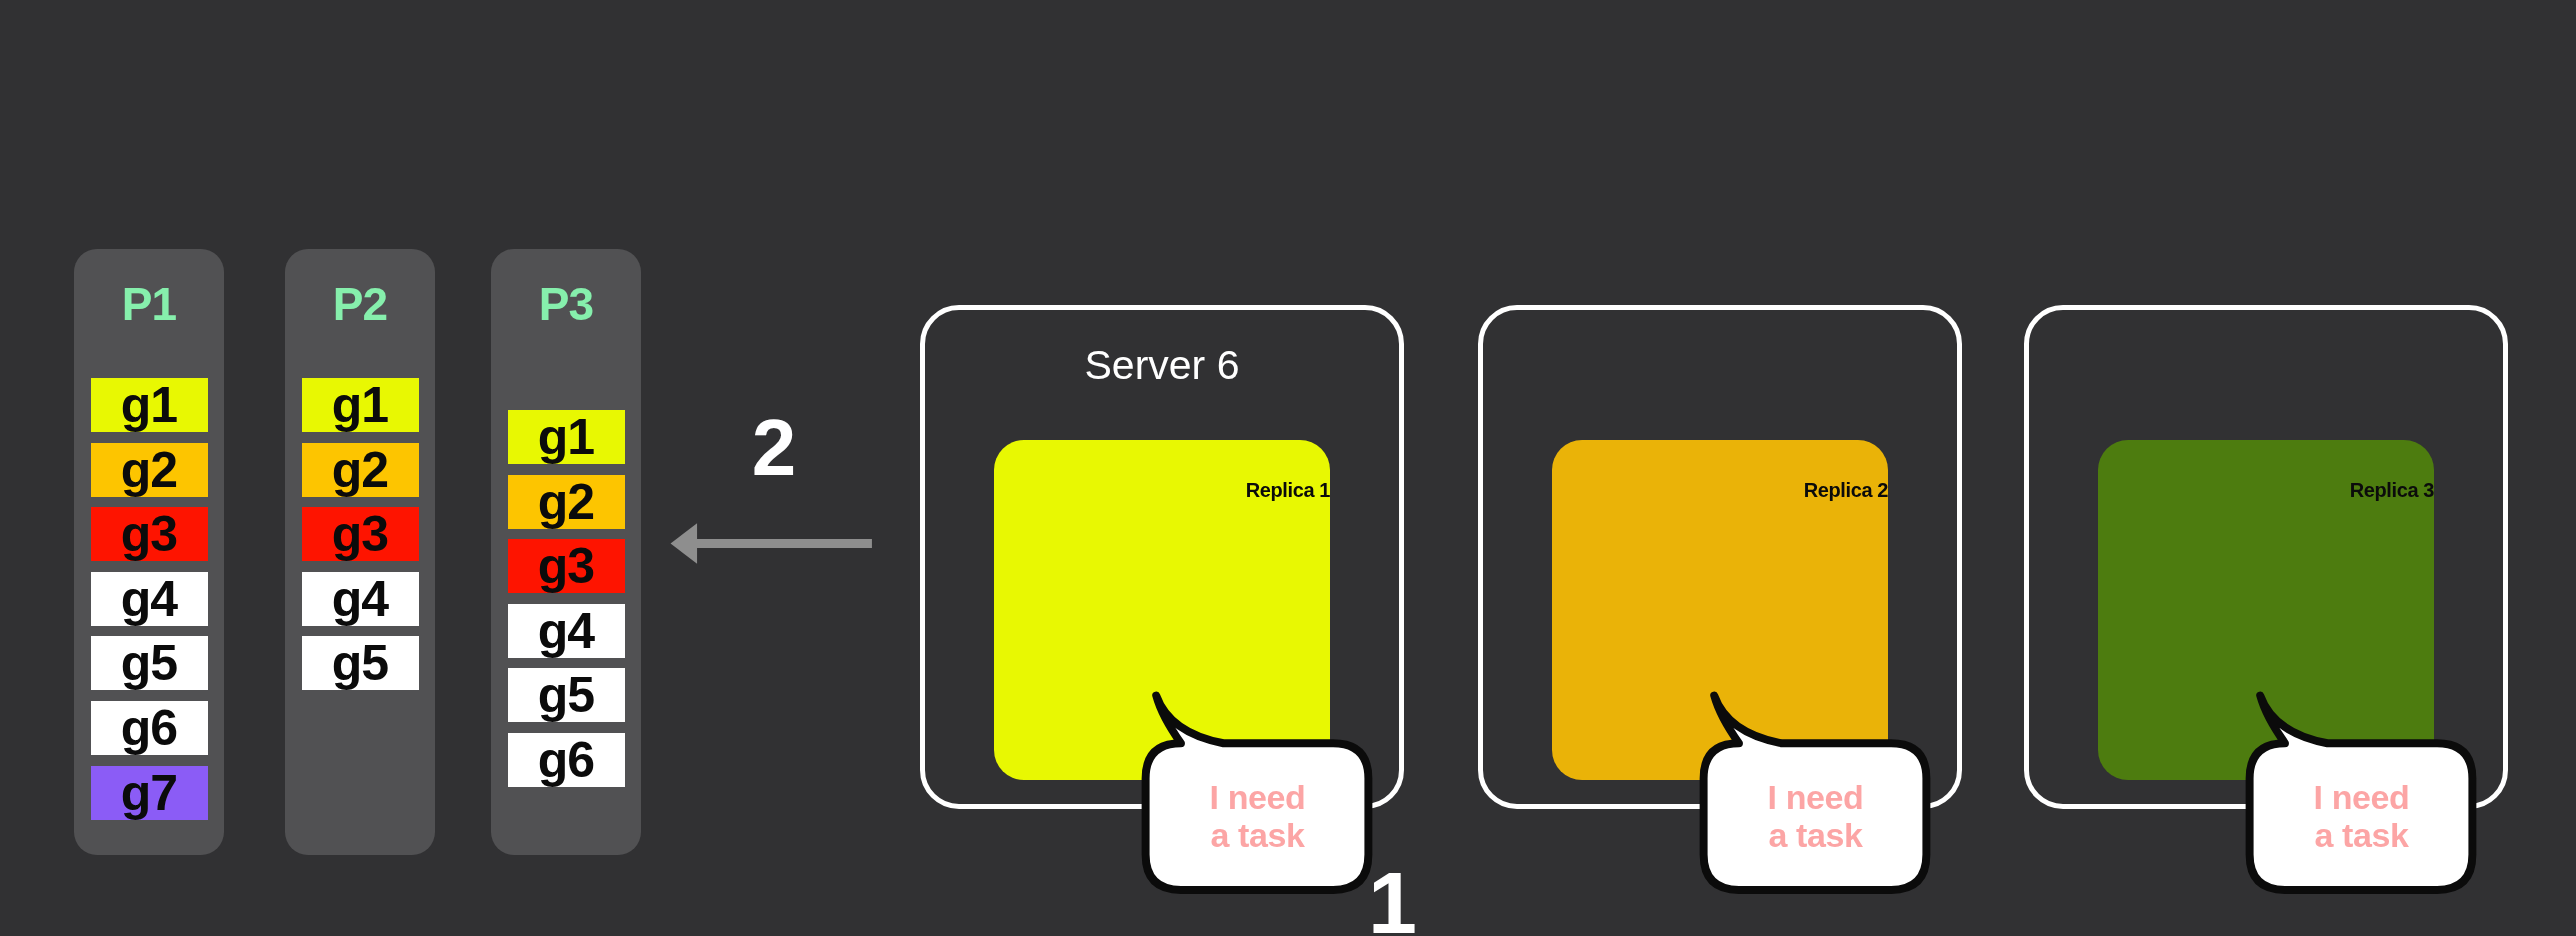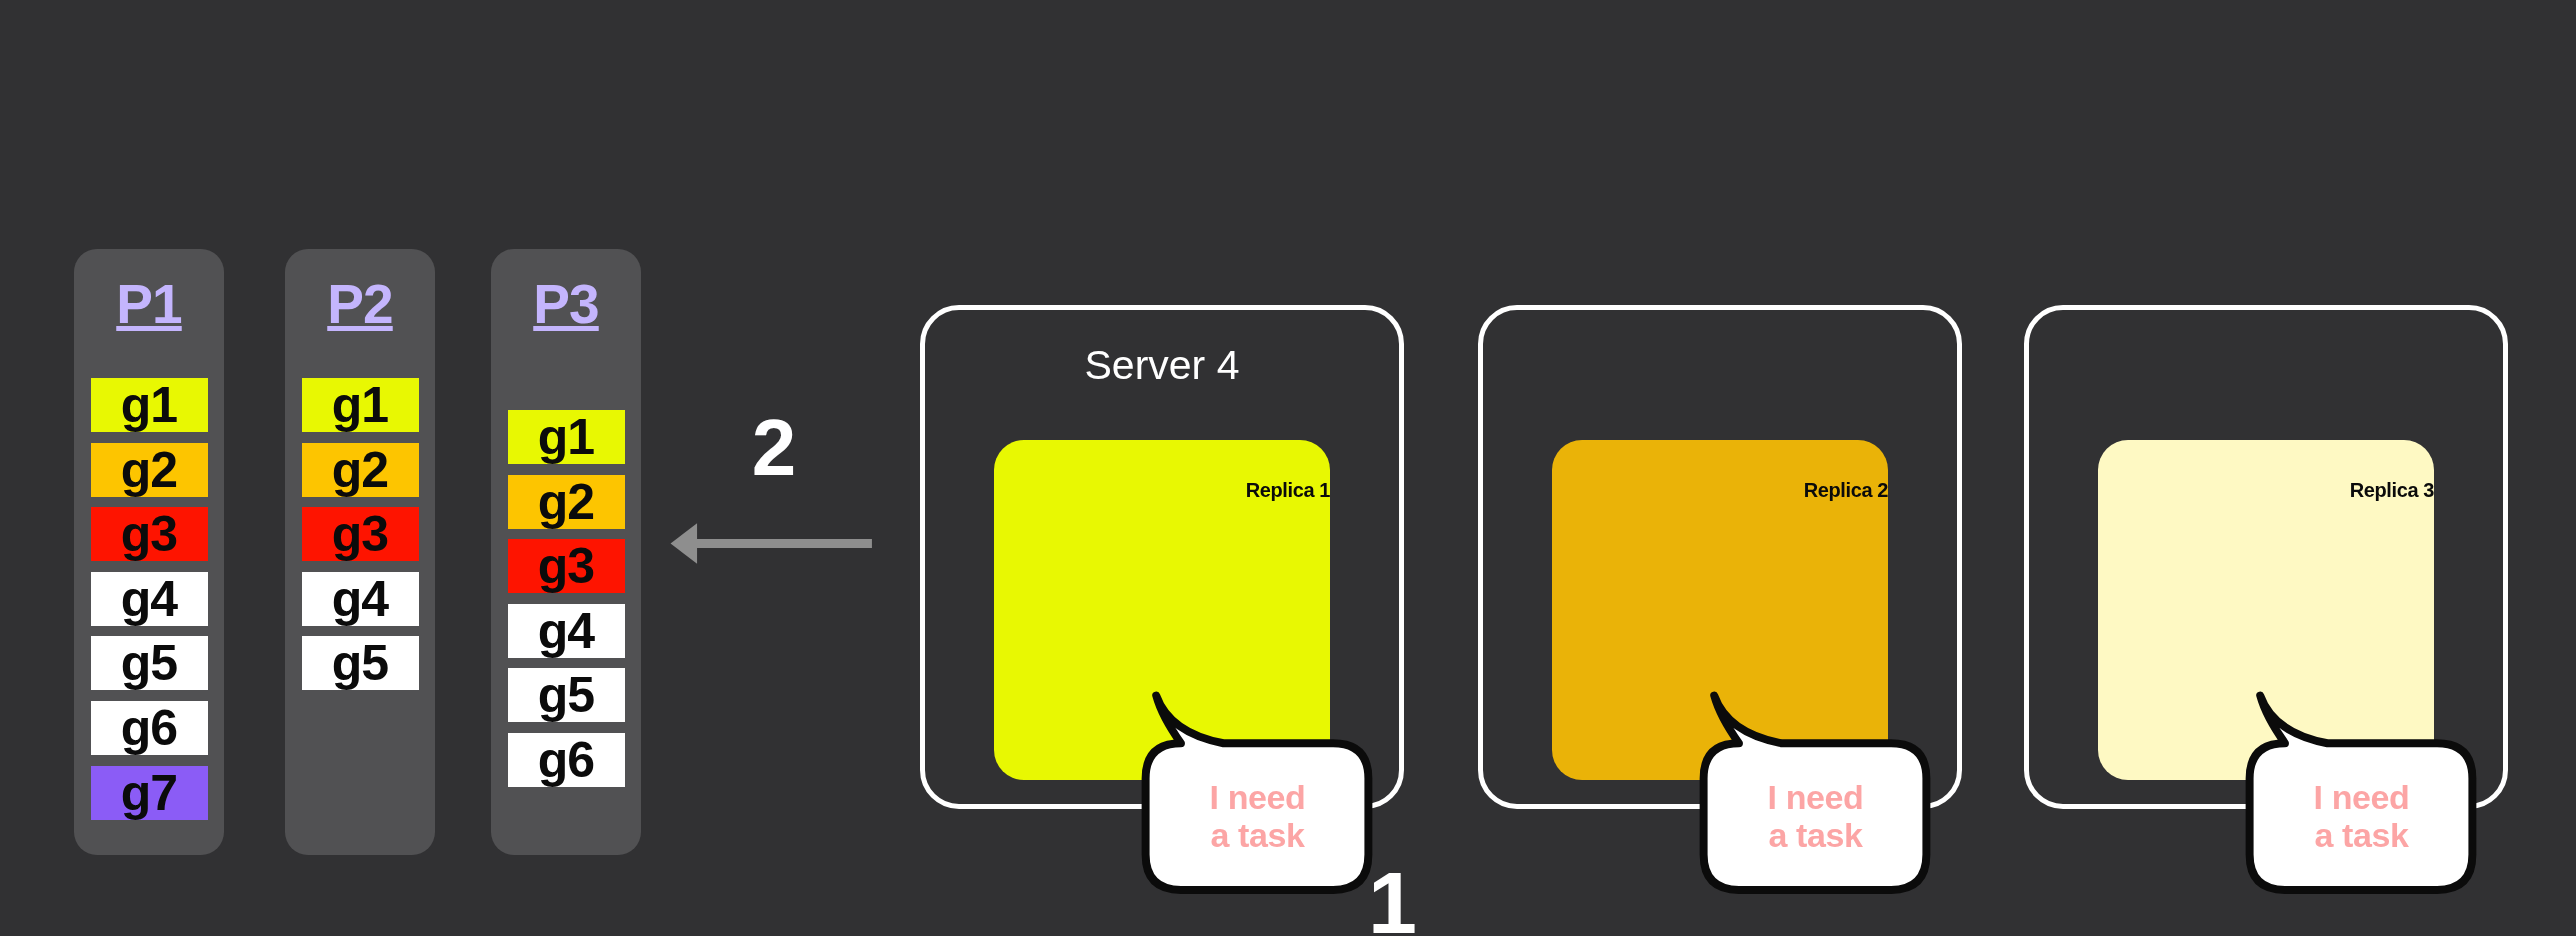--- a/index.html
+++ b/index.html
@@ -11,21 +11,21 @@
   #canvas{position:absolute;inset:0;}
 
   
   .pcol{
     position:absolute;top:249px;width:150px;height:606px;
     background:#515153;border-radius:23px;
     display:flex;flex-direction:column;align-items:center;
   }
   .pcol-title{
     margin-top:14px;height:81px;display:flex;align-items:center;justify-content:center;
-    color:#c4b5fd;font-size:55px;font-weight:bold;letter-spacing:-0.9px;text-decoration:underline;
+    color:#86efac;font-size:46px;font-weight:bold;letter-spacing:-0.9px;
   }
   .pcol-cells{
     margin-top:34px;display:flex;flex-direction:column;gap:10.6px;align-items:center;
   }
   .pcell{
     width:117px;height:54px;display:flex;align-items:center;justify-content:center;
     font-size:50px;font-weight:bold;color:#0b0b0b;letter-spacing:-0.9px;
   }
 
   
@@ -109,21 +109,21 @@
 
   <div class="step2-label">2</div>
 
   <svg class="arrow-svg" width="212" height="53" viewBox="0 0 240 60">
     <line x1="30" y1="30" x2="232" y2="30" stroke="#8E8E8E" stroke-width="10"></line>
     <polygon points="4,30 34,7 34,53" fill="#8E8E8E"></polygon>
   </svg>
 
   <div id="servers">
       <div class="server" style="left: 920px;">
-        <div class="server-title">Server 4</div>
+        <div class="server-title">Server 6</div>
         <div class="replica" style="background: rgb(232, 248, 2);">
           <div class="replica-label">Replica 1</div>
         </div>
         <svg class="bubble-svg" width="244" height="209" viewBox="0 0 276 236">
           <path d="M 24 6 C 34 34, 58 52, 100 60 L 224 60 Q 264 60 264 100 L 264 186 Q 264 226 224 226 L 52 226 Q 12 226 12 186 L 12 100 Q 12 60 52 60 C 42 46, 30 28, 24 6 Z" fill="#FFFFFF" stroke="#0B0B0B" stroke-width="9" stroke-linejoin="round"></path>
         </svg>
         <div class="bubble-text">
           <div>I need</div>
           <div>a task</div>
         </div>
@@ -134,21 +134,21 @@
         </div>
         <svg class="bubble-svg" width="244" height="209" viewBox="0 0 276 236">
           <path d="M 24 6 C 34 34, 58 52, 100 60 L 224 60 Q 264 60 264 100 L 264 186 Q 264 226 224 226 L 52 226 Q 12 226 12 186 L 12 100 Q 12 60 52 60 C 42 46, 30 28, 24 6 Z" fill="#FFFFFF" stroke="#0B0B0B" stroke-width="9" stroke-linejoin="round"></path>
         </svg>
         <div class="bubble-text">
           <div>I need</div>
           <div>a task</div>
         </div>
       </div>
       <div class="server" style="left: 2024px;">
-        <div class="replica" style="background: #fef9c3;">
+        <div class="replica" style="background: #4d7c0f;">
           <div class="replica-label">Replica 3</div>
         </div>
         <svg class="bubble-svg" width="244" height="209" viewBox="0 0 276 236">
           <path d="M 24 6 C 34 34, 58 52, 100 60 L 224 60 Q 264 60 264 100 L 264 186 Q 264 226 224 226 L 52 226 Q 12 226 12 186 L 12 100 Q 12 60 52 60 C 42 46, 30 28, 24 6 Z" fill="#FFFFFF" stroke="#0B0B0B" stroke-width="9" stroke-linejoin="round"></path>
         </svg>
         <div class="bubble-text">
           <div>I need</div>
           <div>a task</div>
         </div>
       </div>

